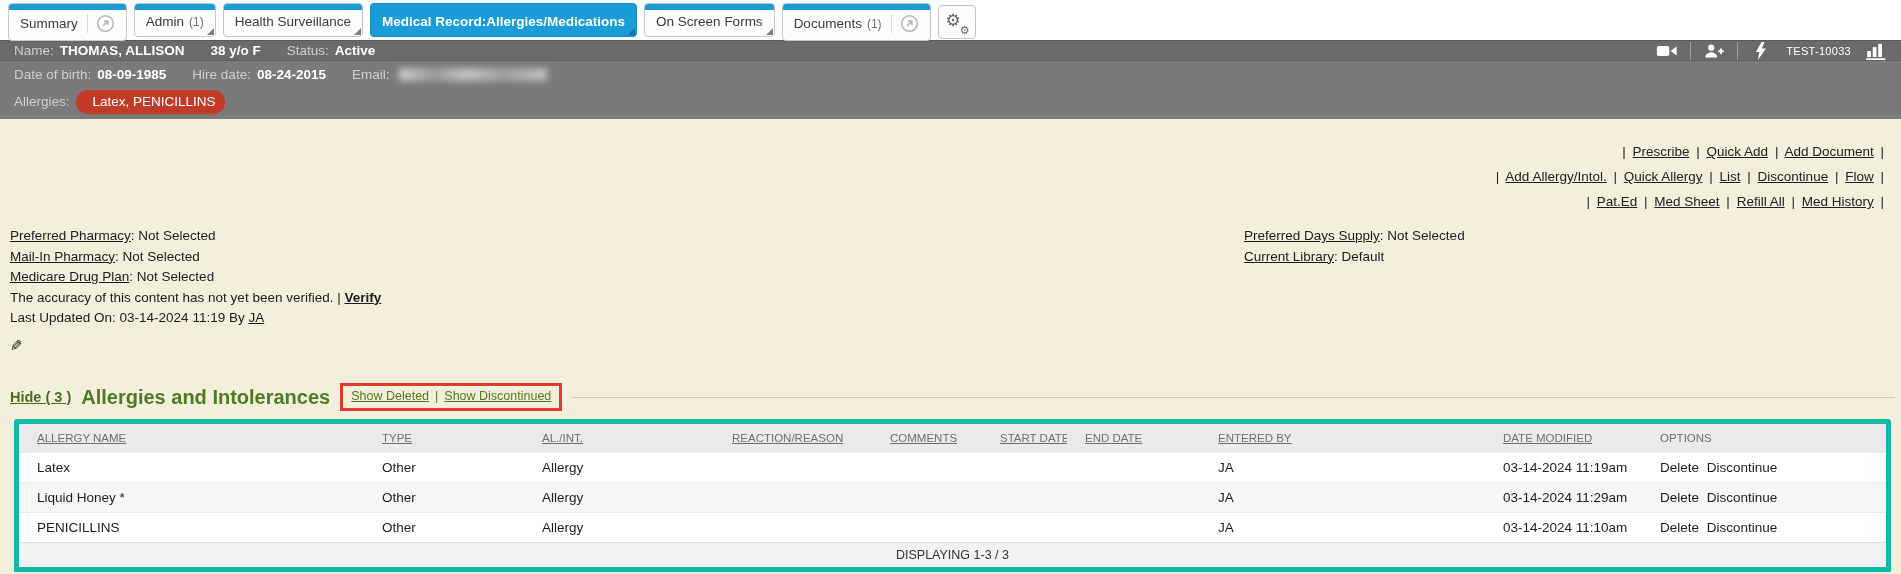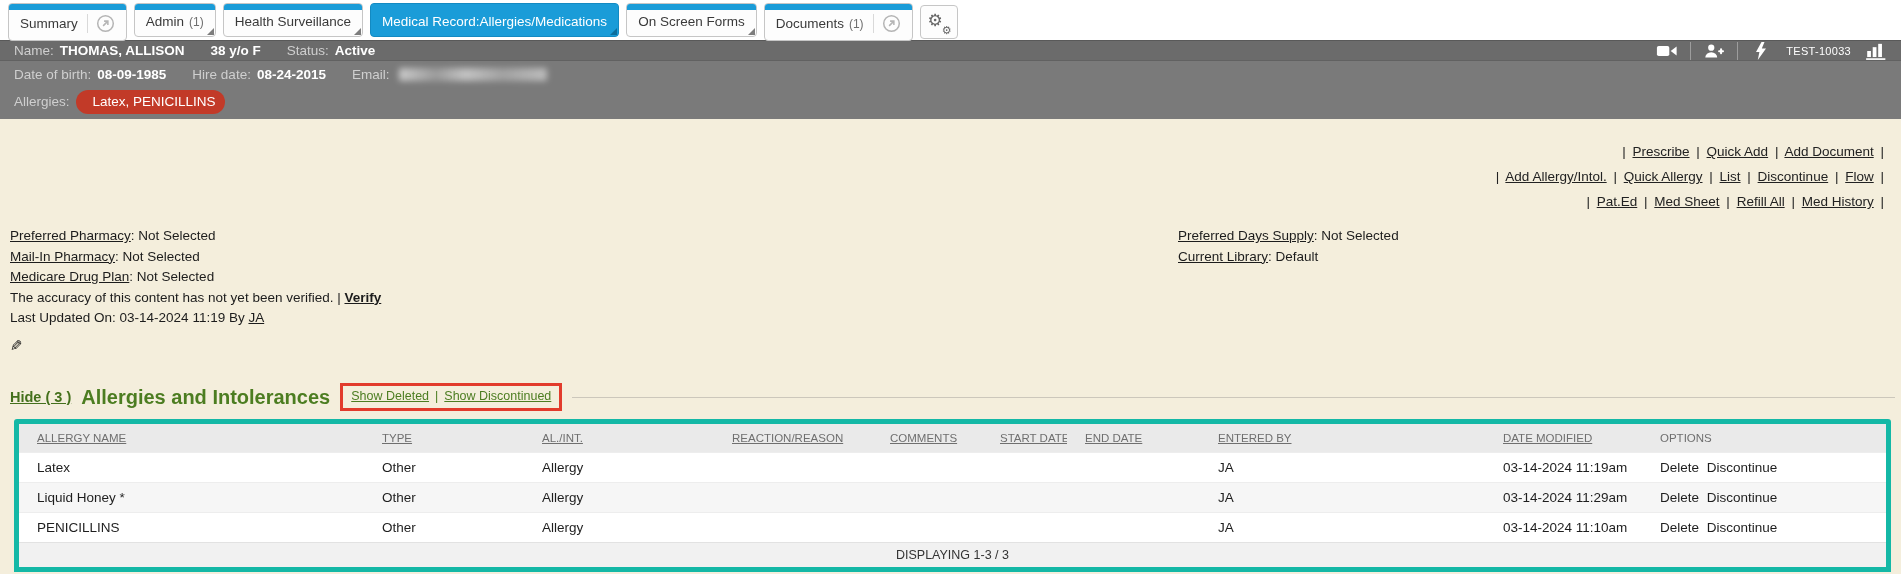--- a/index.html
+++ b/index.html
@@ -15,21 +15,21 @@
             padding:3px 8px 0 8px; gap:7px; }
   .tab { position:relative; display:flex; align-items:center; gap:7px;
          padding:10px 11px 7px 11px; border:1px solid #c6c6c6; border-radius:4px;
          background:#fdfdfd; font-size:13.5px; color:#3a3a3a; cursor:pointer;
          white-space:nowrap; overflow:hidden; }
   .tab::before { content:""; position:absolute; top:0; left:0; right:0; height:6px;
                  background:#1a9cd8; }
   .tab.fold::after { content:""; position:absolute; right:1px; bottom:1px;
                      width:0; height:0; border-left:7px solid transparent;
                      border-bottom:7px solid #7d7d7d; }
-  .tab.active { background:#1a9cd8; border-color:#138ac2; color:#fff; font-weight:normal; }
+  .tab.active { background:#1a9cd8; border-color:#138ac2; color:#fff; font-weight:bold; }
   .tab.active::after { border-bottom-color:#0d6e9c; }
   .tab .badge { font-size:12px; color:#6f6f6f; margin-left:-2px; }
   .tab-action { display:flex; align-items:center; border-left:1px solid #d9d9d9;
                 padding-left:8px; margin-left:2px; }
   .circle-arrow { width:19px; height:19px; color:#b5b5b5; }
   .gear-btn { position:relative; margin-top:2px; width:38px; height:34px;
               border:1px solid #c6c6c6; border-radius:4px; background:#fdfdfd;
               color:#666; cursor:pointer; }
   .gear-big { position:absolute; left:7px; top:4px; font-size:17px; }
   .gear-small { position:absolute; right:5px; bottom:1px; font-size:11px; }
@@ -61,21 +61,21 @@
                  font-size:13.5px; color:#222; line-height:25px; }
   .qlink { color:#222; text-decoration:underline; cursor:pointer; }
   .qsep { color:#222; margin:0 3px; }
 
   
   .info-section { position:relative; margin-top:12px; padding-left:10px;
                   font-size:13.5px; line-height:20.5px; color:#1c1c1c; }
   .ilbl { text-decoration:underline; cursor:pointer; }
   .verify { font-weight:bold; text-decoration:underline; cursor:pointer; }
   .ja-link { text-decoration:underline; cursor:pointer; }
-  .mid-col { position:absolute; left:1178px; top:0; }
+  .mid-col { position:absolute; left:1244px; top:0; }
   .pencil { font-size:15px; color:#111; margin-top:7px; display:inline-block;
             transform:scaleX(-1); cursor:pointer; }
 
   
   .section-header { display:flex; align-items:center; margin-top:26px;
                     padding-left:10px; gap:10px; }
   .hide-link { color:#44701c; font-weight:bold; font-size:14.5px;
                text-decoration:underline; cursor:pointer; white-space:nowrap; }
   .section-title { color:#4c7d21; font-weight:bold; font-size:20px; white-space:nowrap; }
   .red-box { border:3px solid #e23b2c; padding:3px 8px 5px 8px; display:flex;

